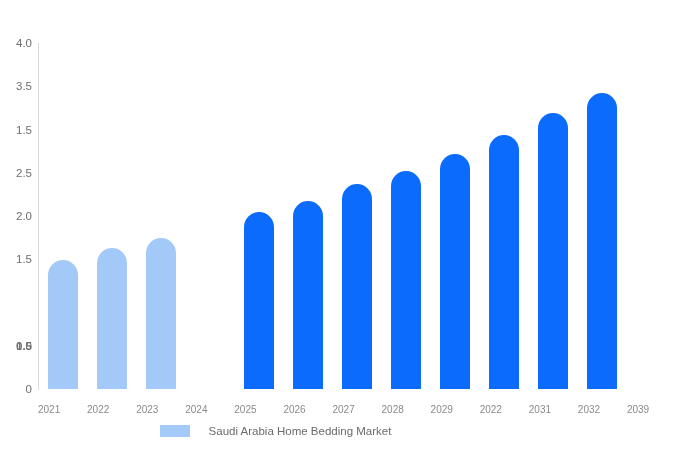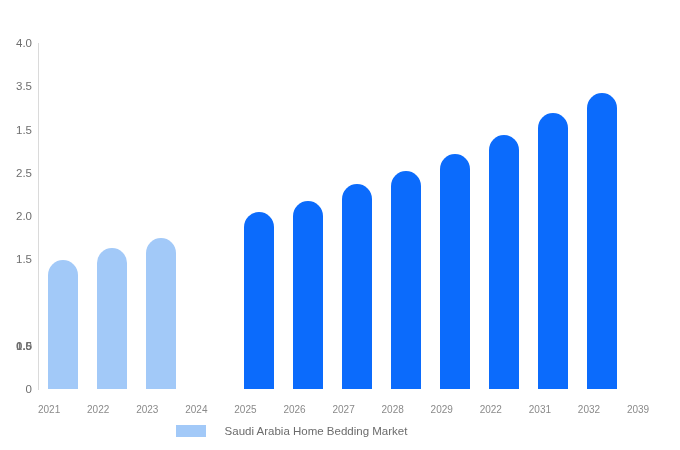--- a/index.html
+++ b/index.html
@@ -104,21 +104,21 @@
     position: absolute;
     top: 404px;
     font-size: 10px;
     color: #8a8a8a;
     white-space: nowrap;
   }
 
   
   .legend {
     position: absolute;
-    left: 16px;
+    left: 0;
     top: 425px;
     width: 551px;
     display: flex;
     align-items: center;
     justify-content: center;
     gap: 19px;
   }
   .legend-swatch {
     width: 30px;
     height: 12px;

